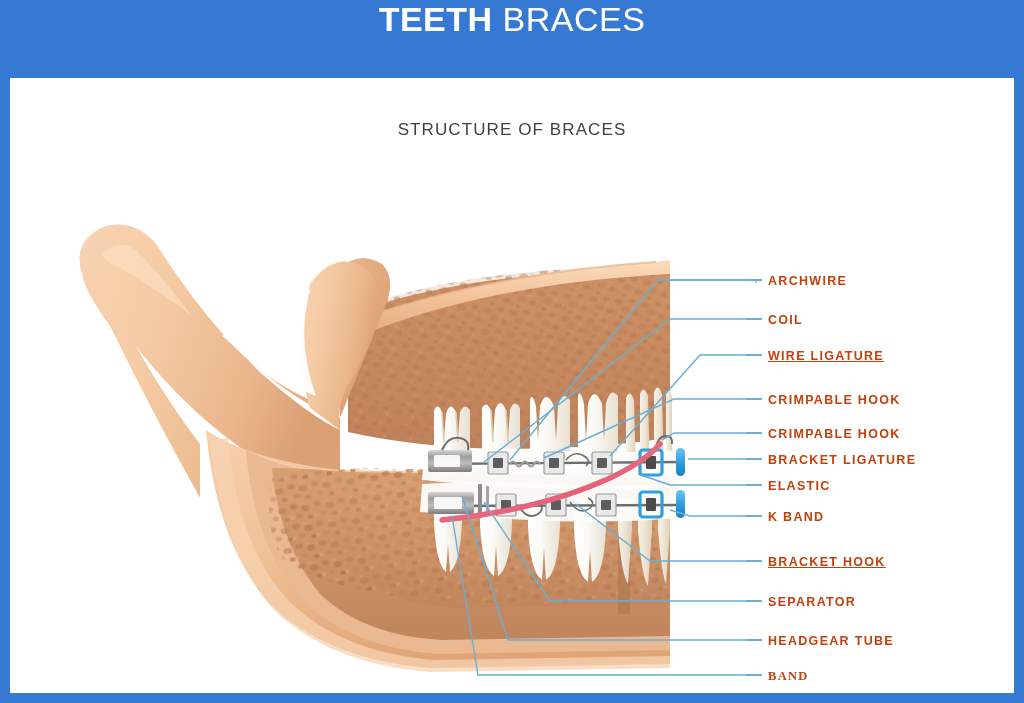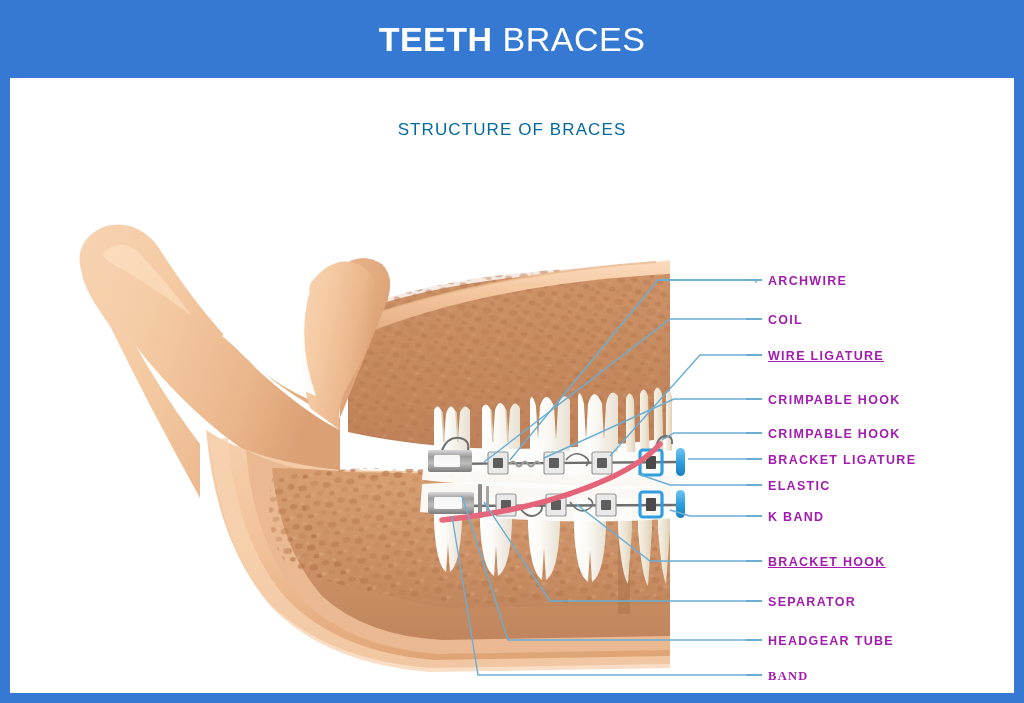--- a/index.html
+++ b/index.html
@@ -7,50 +7,50 @@
   body {
     background:#3679d2;
     font-family:"Liberation Sans", sans-serif;
     position:relative;
   }
 
   
   .header {
     position:absolute; left:0; top:0; width:1024px; height:78px;
     background:#3679d2;
-    display:flex; align-items:center; justify-content:center;
+    display:flex; justify-content:center;
   }
   .header h1 {
     font-size:34px; color:#ffffff; letter-spacing:.5px;
     font-weight:400; white-space:nowrap;
   }
   .header h1 .strong { font-weight:700; }
 
   
   .canvas {
     position:absolute; left:10px; top:78px;
     width:1004px; height:615px;
     background:#ffffff; overflow:hidden;
   }
 
   .subtitle {
     position:absolute; left:0; top:42px; width:100%;
-    text-align:center; font-size:17px; color:#0369a1;
+    text-align:center; font-size:17px; color:#404040;
     letter-spacing:1.1px; font-weight:400;
   }
 
   
   .stage { position:absolute; left:0; top:0; width:1004px; height:615px; }
   .stage svg { position:absolute; left:0; top:0; }
 
   
   .labels { position:absolute; left:0; top:0; width:1004px; height:615px; }
   .label {
     position:absolute;
-    font-size:12.5px; font-weight:700; color:#a21caf;
+    font-size:12.5px; font-weight:700; color:#c2410c;
     letter-spacing:1.3px; white-space:nowrap;
     line-height:1;
   }
 </style>
 </head>
 <body>
 
 <div class="header">
   <h1>
     <span class="strong">TEETH</span><span class="light"> BRACES</span>

